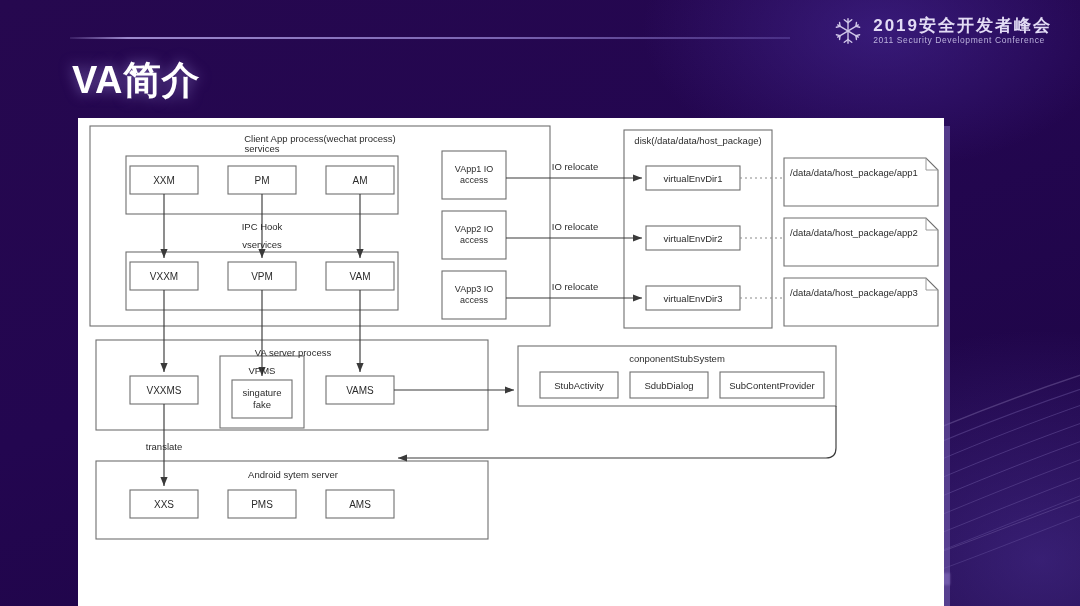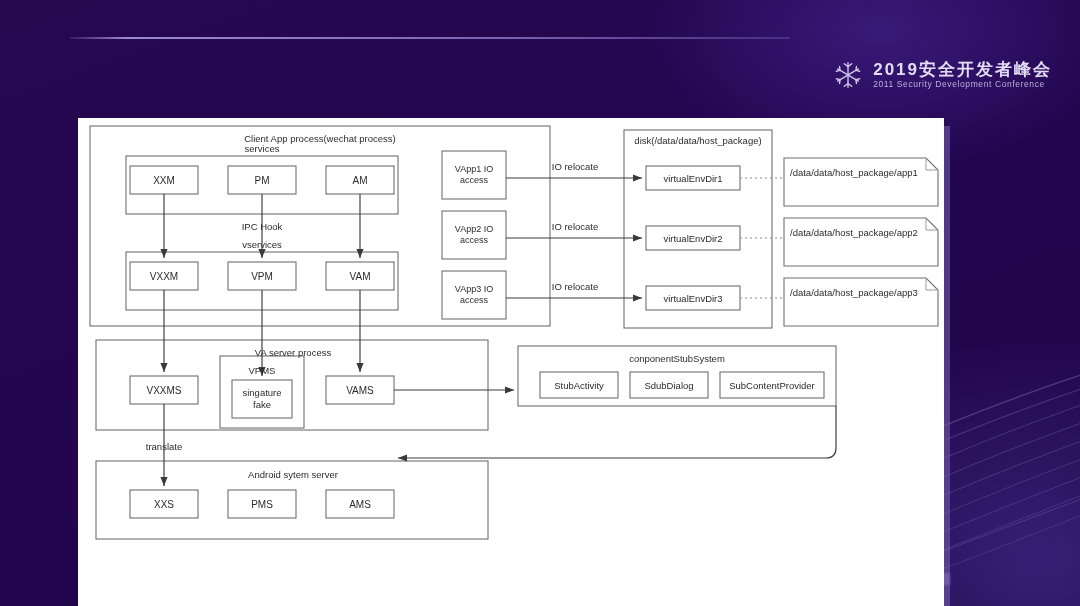--- a/index.html
+++ b/index.html
@@ -16,21 +16,21 @@
   }
   
   .deco{position:absolute;right:0;bottom:0;width:460px;height:260px;pointer-events:none;opacity:.85;}
   
   .toprule{position:absolute;left:70px;top:37px;width:720px;height:2px;
     background:linear-gradient(90deg,rgba(168,150,220,.15) 0%,rgba(178,160,228,.85) 8%,rgba(150,130,210,.75) 60%,rgba(120,100,190,.35) 100%);}
   
   .title{position:absolute;left:72px;top:55px;color:#fff;font-size:38px;font-weight:bold;letter-spacing:.5px;
     text-shadow:0 0 14px rgba(190,170,255,.55);}
   
-  .logo{position:absolute;right:28px;top:16px;display:flex;align-items:center;gap:10px;margin-top:44px;}
+  .logo{position:absolute;right:28px;top:16px;display:flex;align-items:center;gap:10px;}
   .logo .flake{width:30px;height:30px;opacity:.92;}
   .logo .ltext{display:flex;flex-direction:column;line-height:1.15;}
   .logo .lmain{color:#e3dcf5;font-size:17px;letter-spacing:2px;font-weight:bold;}
   .logo .lsub{color:#bcb2dd;font-size:8.5px;letter-spacing:.6px;}
   
   .board{position:absolute;left:78px;top:118px;width:866px;height:546px;background:#fff;
     box-shadow:6px 8px 0 rgba(120,98,180,.55);}
   .board svg{display:block;}
   .shadowbar{position:absolute;left:84px;top:573px;width:866px;height:12px;background:rgba(123,102,176,.75);filter:blur(1px);}
   text{font-family:"Liberation Sans","DejaVu Sans",sans-serif;fill:#2b2b2b;}
@@ -52,20 +52,21 @@
       <path d="M60 282 C 200 276 300 232 470 166" stroke-width=".8"></path>
     </g>
     <g fill="none" stroke="#cbbdf0" stroke-opacity="0.28">
       <path d="M-10 244 C 110 190 220 108 470 26" stroke-width="1.3"></path>
       <path d="M120 260 C 220 250 320 205 470 150" stroke-width=".8"></path>
     </g>
   </svg>
 
   <div class="toprule"></div>
 
+  <div class="title">VA简介</div>
 
   <div class="logo">
     <svg class="flake" viewBox="0 0 32 32">
       <g stroke="#ded6f3" stroke-width="1.5" stroke-linecap="round">
         <line x1="16" y1="3" x2="16" y2="29"></line>
         <line x1="5" y1="9.5" x2="27" y2="22.5"></line>
         <line x1="27" y1="9.5" x2="5" y2="22.5"></line>
         <line x1="16" y1="7" x2="12" y2="4"></line>
           <line x1="16" y1="7" x2="20" y2="4"></line>
         <line x1="16" y1="25" x2="12" y2="28"></line>

